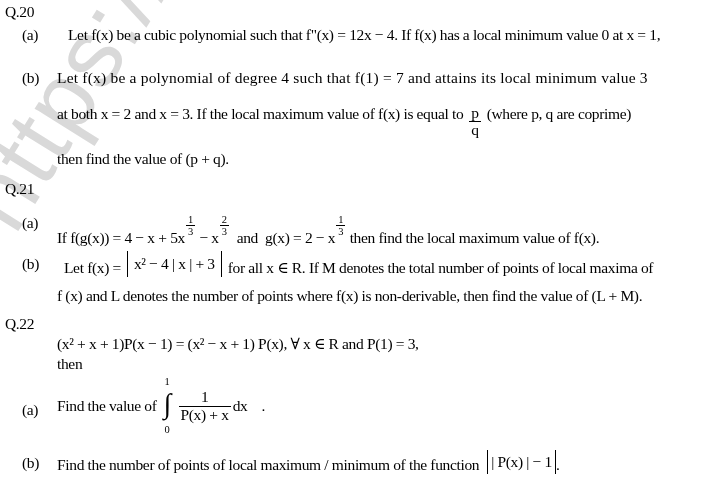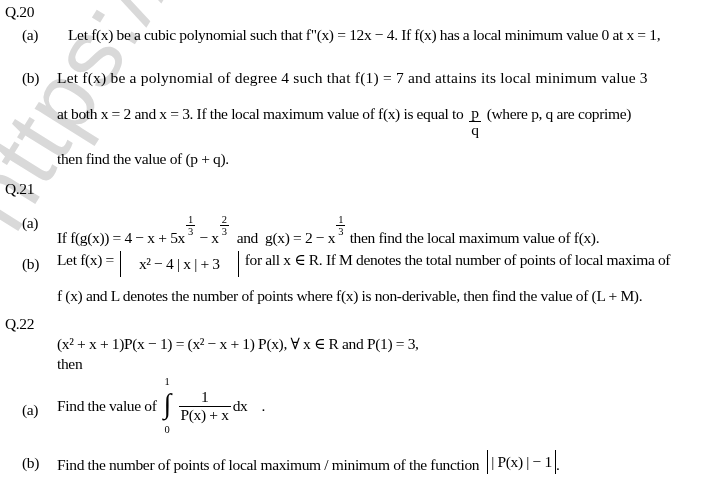--- a/index.html
+++ b/index.html
@@ -15,21 +15,21 @@
     font-size: 96px; color: #d9d9d9; letter-spacing: 2px;
     white-space: nowrap; pointer-events: none; z-index: 0; font-weight: 400;
   }
   .page { position: absolute; inset: 0; z-index: 1; }
   .line { position: absolute; white-space: nowrap; letter-spacing: -0.35px; }
   .frac { display: inline-block; vertical-align: middle; text-align: center; line-height: 1.05; margin: 0 2px; }
   .frac .num { display: block; border-bottom: 1px solid #000; padding: 0 2px; }
   .frac .den { display: block; padding: 0 2px; }
   .frac.small { font-size: 10.5px; }
   .frac.small .num { border-bottom: 1px solid #000; }
-  .abs { display: inline-block; border-left: 1px solid #000; border-right: 1px solid #000; padding: 2px 18px; line-height: 1.4; }
+  .abs { display: inline-block; border-left: 1px solid #000; border-right: 1px solid #000; padding: 2px 6px; line-height: 1.4; }
   .intg { display: inline-block; position: relative; width: 14px; height: 40px; vertical-align: middle; }
   .intg .sym { position: absolute; left: 1px; top: 4px; font-size: 28px; line-height: 28px; }
   .intg .up { position: absolute; left: 2px; top: -10px; font-size: 10.5px; }
   .intg .lo { position: absolute; left: 2px; top: 38px; font-size: 10.5px; }
 </style>
 </head>
 <body>
 
 <div class="watermark">https://www.stu</div>
 
@@ -57,21 +57,21 @@
   <div class="line" style="top:214px;left:22px">(a)</div>
   <div class="line" style="top:214px;left:57px">
     <span>If f(g(x)) = 4 − x + 5x</span><span class="frac small" style="vertical-align:8px;margin:0 1px"><span class="num">1</span><span class="den">3</span></span>
     <span>− x</span><span class="frac small" style="vertical-align:8px;margin:0 1px"><span class="num">2</span><span class="den">3</span></span>
     &nbsp;<span>and</span>&nbsp;
     <span>g(x) = 2 − x</span><span class="frac small" style="vertical-align:8px;margin:0 1px"><span class="num">1</span><span class="den">3</span></span>
     <span>then find the local maximum value of f(x).</span>
   </div>
 
   <div class="line" style="top:255px;left:22px">(b)</div>
-  <div class="line" style="top:251px;left:57px;display:flex;align-items:flex-start">
+  <div class="line" style="top:251px;left:64px;display:flex;align-items:flex-end">
     <span>Let f(x) =</span>
     <span class="abs" style="margin:0 6px">x² − 4 | x | + 3</span>
     <span>for all x ∈ R. If M denotes the total number of points of local maxima of</span>
   </div>
   <div class="line" style="top:287px;left:57px">f (x) and L denotes the number of points where f(x) is non-derivable, then find the value of (L + M).</div>
 
   <div class="line" style="top:315px;left:5px">Q.22</div>
   <div class="line" style="top:335px;left:57px">(x² + x + 1)P(x − 1) = (x² − x + 1) P(x), ∀ x ∈ R and P(1) = 3,</div>
   <div class="line" style="top:355px;left:57px">then</div>
 

